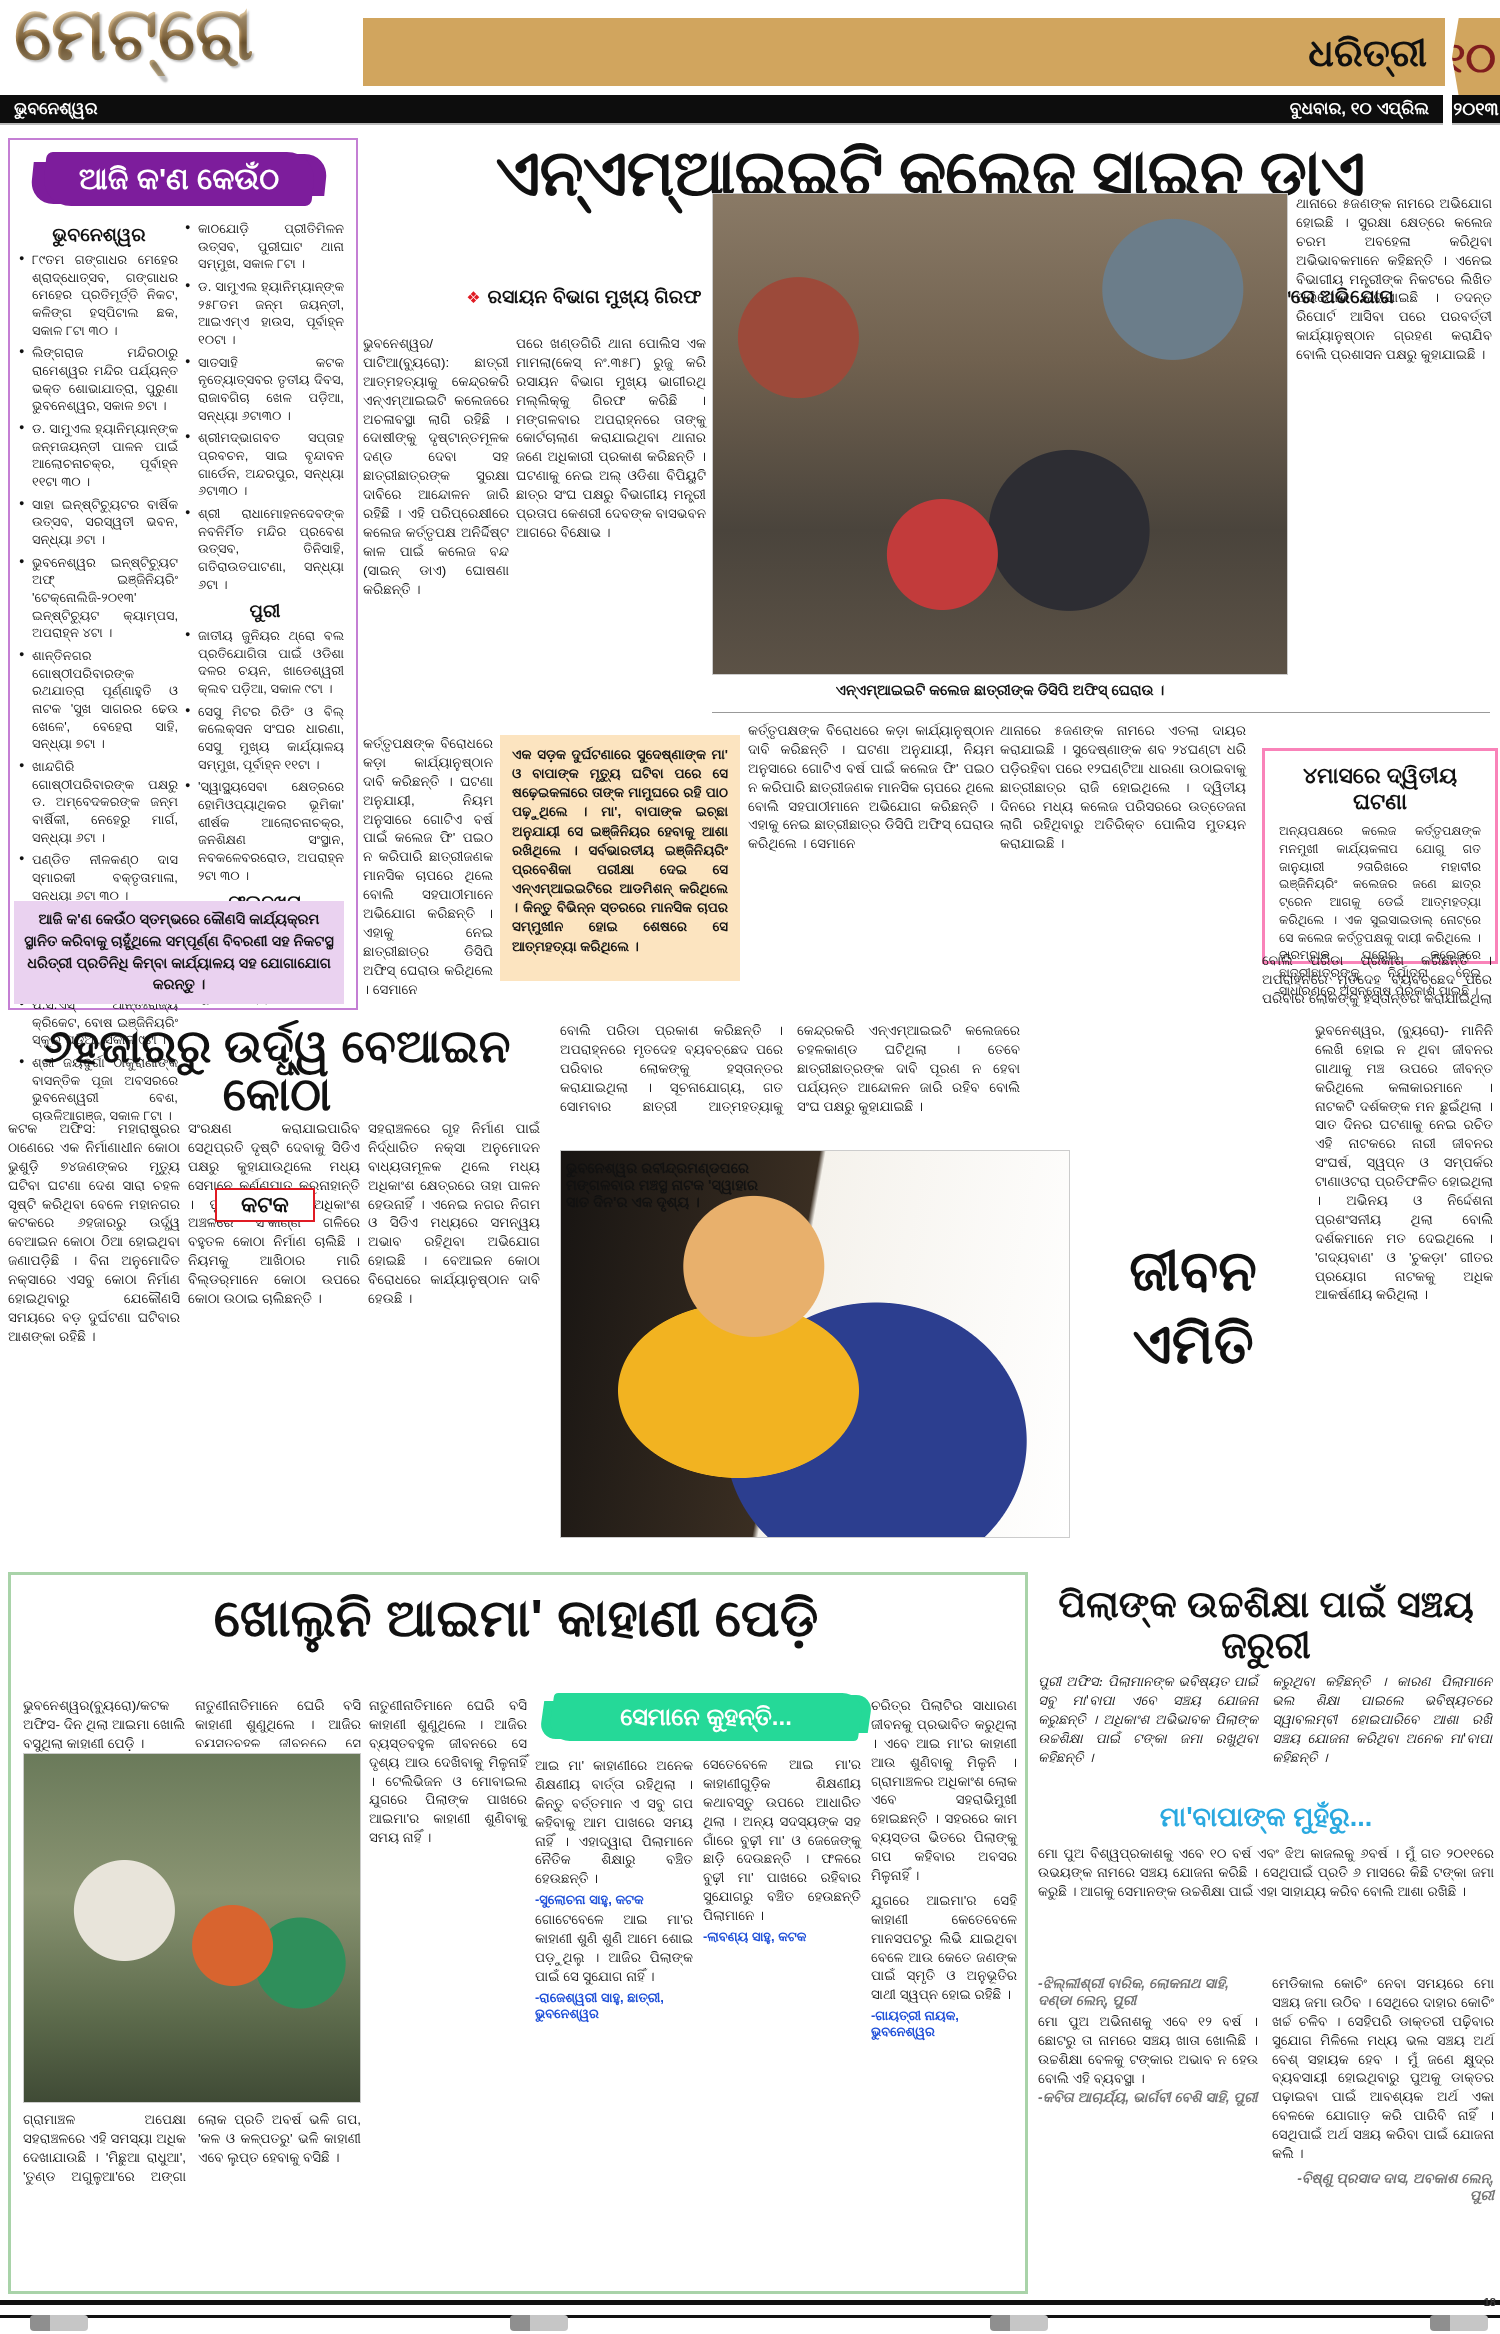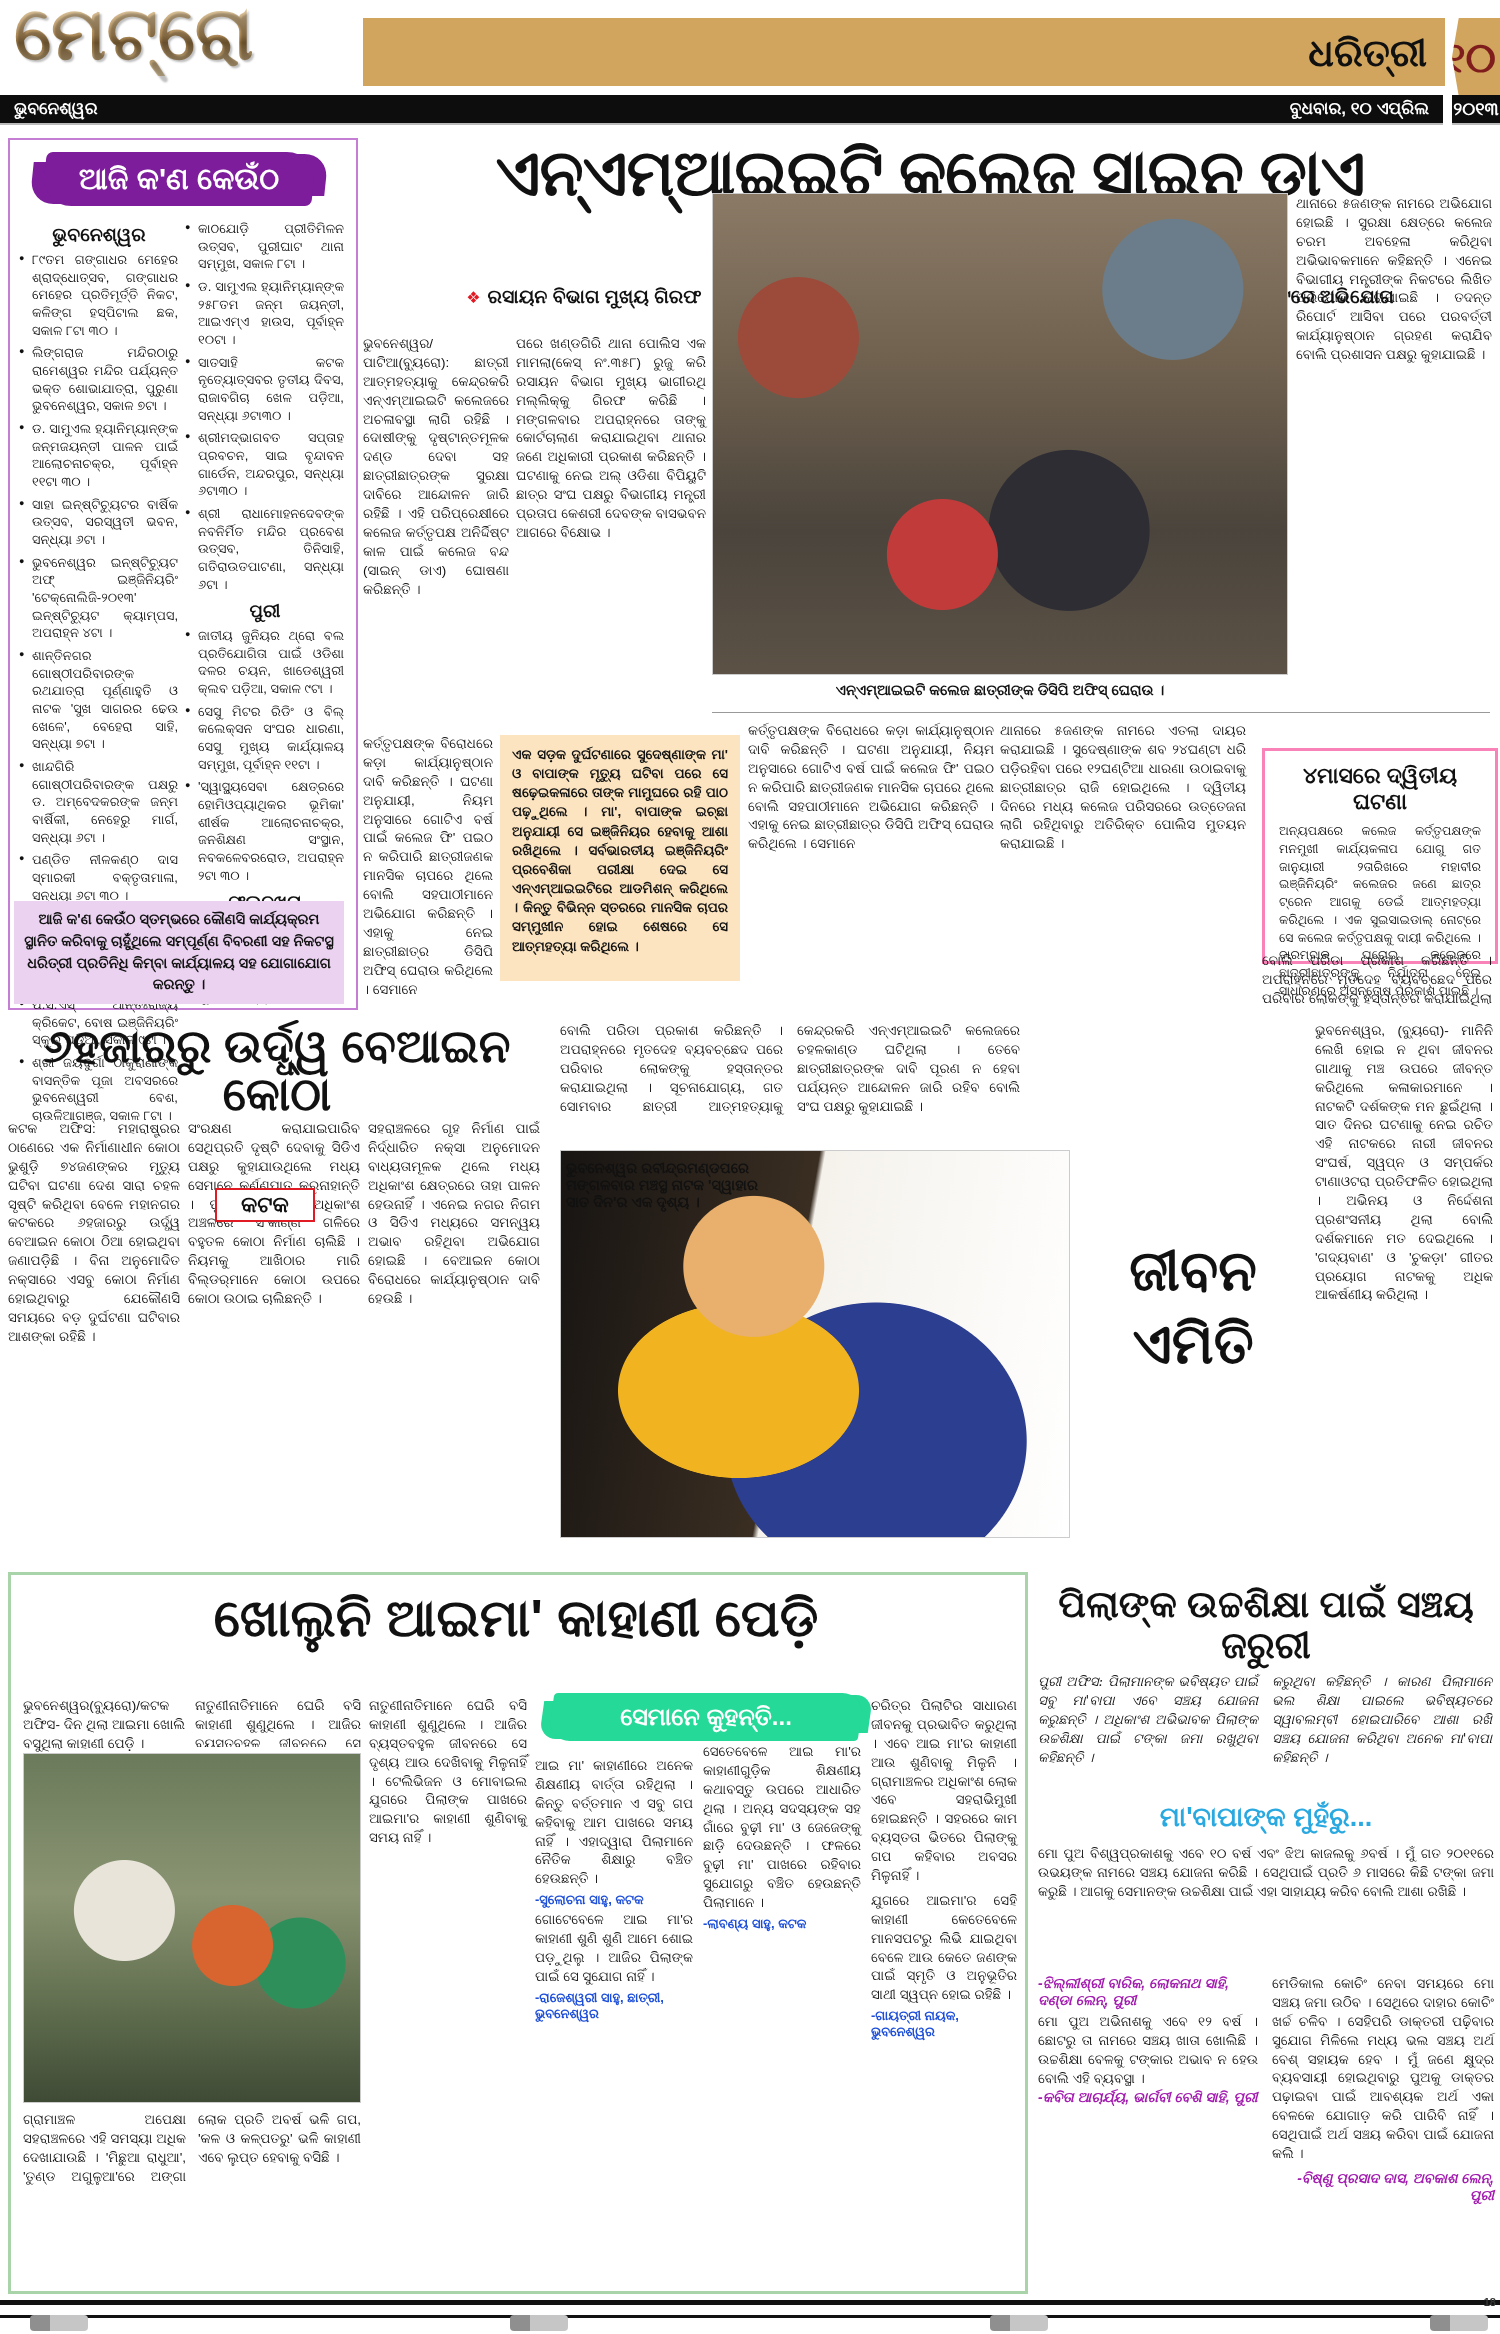--- a/index.html
+++ b/index.html
@@ -51,21 +51,21 @@
   .pinkbox .t{font-weight:900;font-size:30px;text-align:center;margin:2px 0 8px;}
   .pinkbox .b{font-size:15px;line-height:1.42;text-align:justify;}
   .ktk{border:2px solid #e01b24;background:#fff;font-weight:900;font-size:22px;
        text-align:center;line-height:30px;}
   .greenbox{border:3px solid #a9d3a9;}
   .pill{background:#25d998;border-radius:4px 22px 4px 22px;transform:skewX(-8deg);
         box-shadow:-14px 3px 0 -5px #25d998,14px -3px 0 -5px #25d998;}
   .pill span{display:block;transform:skewX(8deg);color:#fff;font-weight:bold;font-size:24px;
              text-align:center;line-height:48px;}
   .attr-b{color:#1d4ed8;font-weight:bold;font-size:13px;margin:3px 0;}
-  .attr-p{color:#a21caf;font-weight:bold;font-size:14px;font-style:italic;}
+  .attr-p{color:#737373;font-weight:bold;font-size:14px;font-style:italic;}
   .cyanhead{color:#2aa9e0;font-weight:900;font-size:27px;text-align:center;}
   .serifital{font-family:"DejaVu Serif",serif;font-style:italic;font-size:13.5px;
              line-height:1.4;text-align:justify;}
   .bigtitle{font-weight:900;font-size:56px;line-height:1.3;text-align:center;}
   .rule{background:#999;height:1px;}
   
   .ph1{background:
        radial-gradient(circle at 15% 30%,#9c4a3a 0 60px,transparent 61px),
        radial-gradient(circle at 80% 20%,#6b7d8a 0 70px,transparent 71px),
        radial-gradient(circle at 40% 75%,#c23b3b 0 55px,transparent 56px),
@@ -197,21 +197,21 @@
     </div>
     <div class="abs pill" style="left:540px;top:118px;width:310px;height:48px;">
       <span>ସେମାନେ କୁହନ୍ତି...</span>
     </div>
     <div class="abs" style="left:524px;top:182px;width:158px;height:522px;">
       <div class="bodytext">ଆଇ ମା' କାହାଣୀରେ ଅନେକ ଶିକ୍ଷଣୀୟ ବାର୍ତ୍ତା ରହିଥିଲା । କିନ୍ତୁ ବର୍ତ୍ତମାନ ଏ ସବୁ ଗପ କହିବାକୁ ଆମ ପାଖରେ ସମୟ ନାହିଁ । ଏହାଦ୍ୱାରା ପିଲାମାନେ ନୈତିକ ଶିକ୍ଷାରୁ ବଞ୍ଚିତ ହେଉଛନ୍ତି ।</div>
       <div class="attr-b">-ସୁଲୋଚନା ସାହୁ, କଟକ</div>
       <div class="bodytext">ଗୋଟେବେଳେ ଆଇ ମା'ର କାହାଣୀ ଶୁଣି ଶୁଣି ଆମେ ଶୋଇ ପଡ଼ୁଥିଲୁ । ଆଜିର ପିଲାଙ୍କ ପାଇଁ ସେ ସୁଯୋଗ ନାହିଁ ।</div>
       <div class="attr-b">-ରାଜେଶ୍ୱରୀ ସାହୁ, ଛାତ୍ରୀ, ଭୁବନେଶ୍ୱର</div>
     </div>
-    <div class="abs" style="left:692px;top:168px;width:158px;height:522px;">
+    <div class="abs" style="left:692px;top:181px;width:158px;height:522px;">
       <div class="bodytext">ସେତେବେଳେ ଆଇ ମା'ର କାହାଣୀଗୁଡ଼ିକ ଶିକ୍ଷଣୀୟ କଥାବସ୍ତୁ ଉପରେ ଆଧାରିତ ଥିଲା । ଅନ୍ୟ ସଦସ୍ୟଙ୍କ ସହ ଗାଁରେ ବୁଢ଼ୀ ମା' ଓ ଜେଜେଙ୍କୁ ଛାଡ଼ି ଦେଉଛନ୍ତି । ଫଳରେ ବୁଢ଼ୀ ମା' ପାଖରେ ରହିବାର ସୁଯୋଗରୁ ବଞ୍ଚିତ ହେଉଛନ୍ତି ପିଲାମାନେ ।</div>
       <div class="attr-b">-ଲାବଣ୍ୟ ସାହୁ, କଟକ</div>
     </div>
     <div class="abs" style="left:860px;top:122px;width:146px;height:582px;">
       <div class="bodytext">ଚରିତ୍ର ପିଲାଟିର ସାଧାରଣ ଜୀବନକୁ ପ୍ରଭାବିତ କରୁଥିଲା । ଏବେ ଆଇ ମା'ର କାହାଣୀ ଆଉ ଶୁଣିବାକୁ ମିଳୁନି । ଗ୍ରାମାଞ୍ଚଳର ଅଧିକାଂଶ ଲୋକ ଏବେ ସହରାଭିମୁଖୀ ହୋଇଛନ୍ତି । ସହରରେ କାମ ବ୍ୟସ୍ତତା ଭିତରେ ପିଲାଙ୍କୁ ଗପ କହିବାର ଅବସର ମିଳୁନାହିଁ ।</div>
       <div class="bodytext" style="margin-top:6px;">ଯୁଗରେ ଆଇମା'ର ସେହି କାହାଣୀ କେତେବେଳେ ମାନସପଟରୁ ଲିଭି ଯାଇଥିବା ବେଳେ ଆଉ କେତେ ଜଣଙ୍କ ପାଇଁ ସ୍ମୃତି ଓ ଅନୁଭୂତିର ସାଥୀ ସ୍ୱପ୍ନ ହୋଇ ରହିଛି ।</div>
       <div class="attr-b">-ଗାୟତ୍ରୀ ନାୟକ, ଭୁବନେଶ୍ୱର</div>
     </div>
   </div>
 

